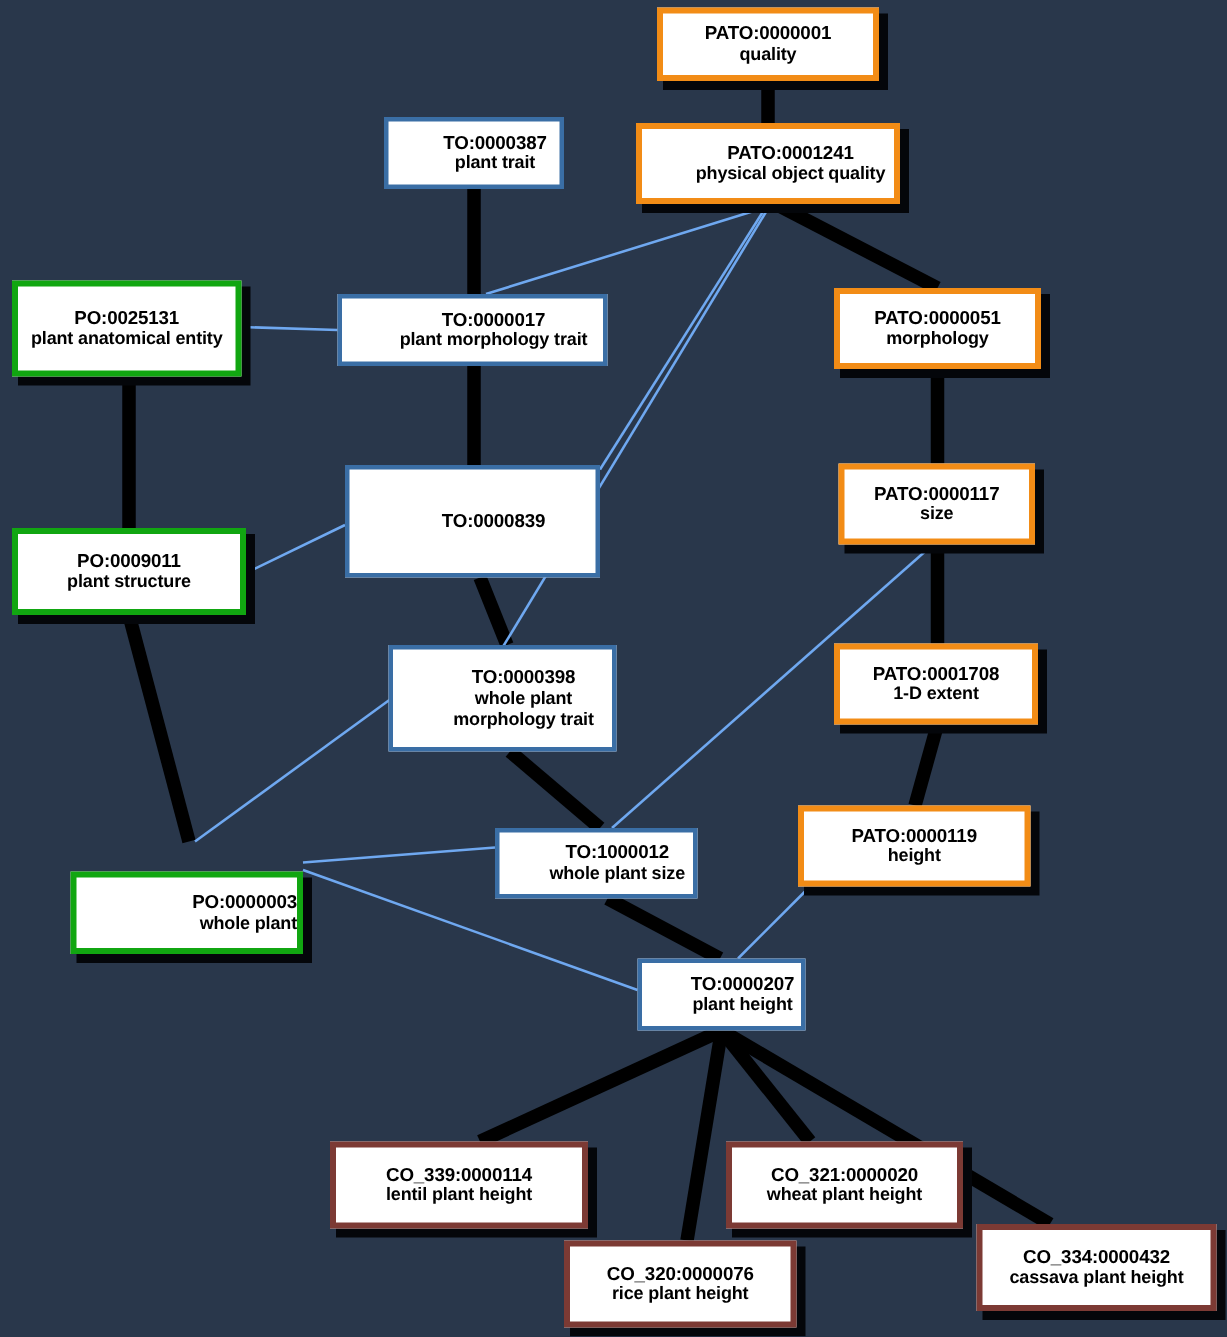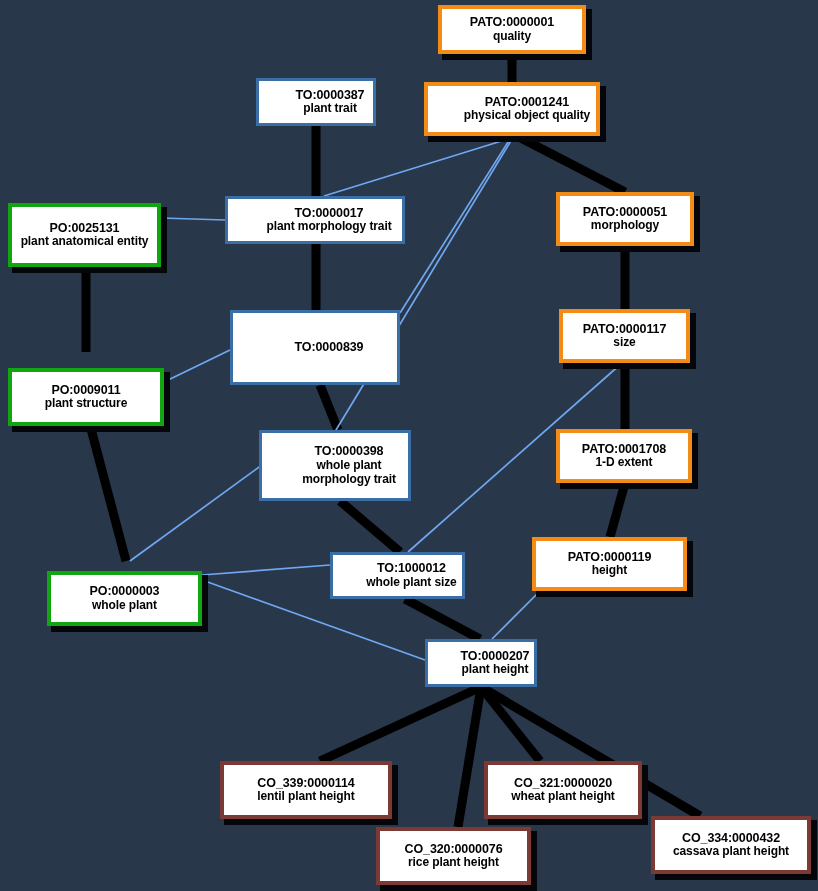--- a/index.html
+++ b/index.html
@@ -46,21 +46,20 @@
   }
   .node.pato{
     border-width:4px;
     border-color:#f28c16;
     box-shadow:5px 5px 0 1px #04060a;
   }
   .node.po{
     border-width:4px;
     border-color:#11a611;
     box-shadow:5px 5px 0 1px #04060a;
-    margin-top:16px;
   }
   .node.co{
     border-width:4px;
     border-color:#7c3a34;
     box-shadow:5px 5px 0 1px #04060a;
   }
 </style>
 </head>
 <body>
 
@@ -138,21 +137,21 @@
         <div class="lbl">1-D extent</div>
       </div>
       <div class="node to" style="left: 330px; top: 552px; width: 135px; height: 47px;">
         <div class="id">TO:1000012</div>
         <div class="lbl">whole plant size</div>
       </div>
       <div class="node pato" style="left: 532px; top: 537px; width: 155px; height: 54px;">
         <div class="id">PATO:0000119</div>
         <div class="lbl">height</div>
       </div>
-      <div class="node po" style="left: 47px; top: 555px; width: 155px; height: 55px;">
+      <div class="node po" style="left: 47px; top: 581px; width: 155px; height: 55px; align-items: flex-end;">
         <div class="id">PO:0000003</div>
         <div class="lbl">whole plant</div>
       </div>
       <div class="node to" style="left: 425px; top: 639px; width: 112px; height: 48px;">
         <div class="id">TO:0000207</div>
         <div class="lbl">plant height</div>
       </div>
       <div class="node co" style="left: 220px; top: 761px; width: 172px; height: 58px;">
         <div class="id">CO_339:0000114</div>
         <div class="lbl">lentil plant height</div>

